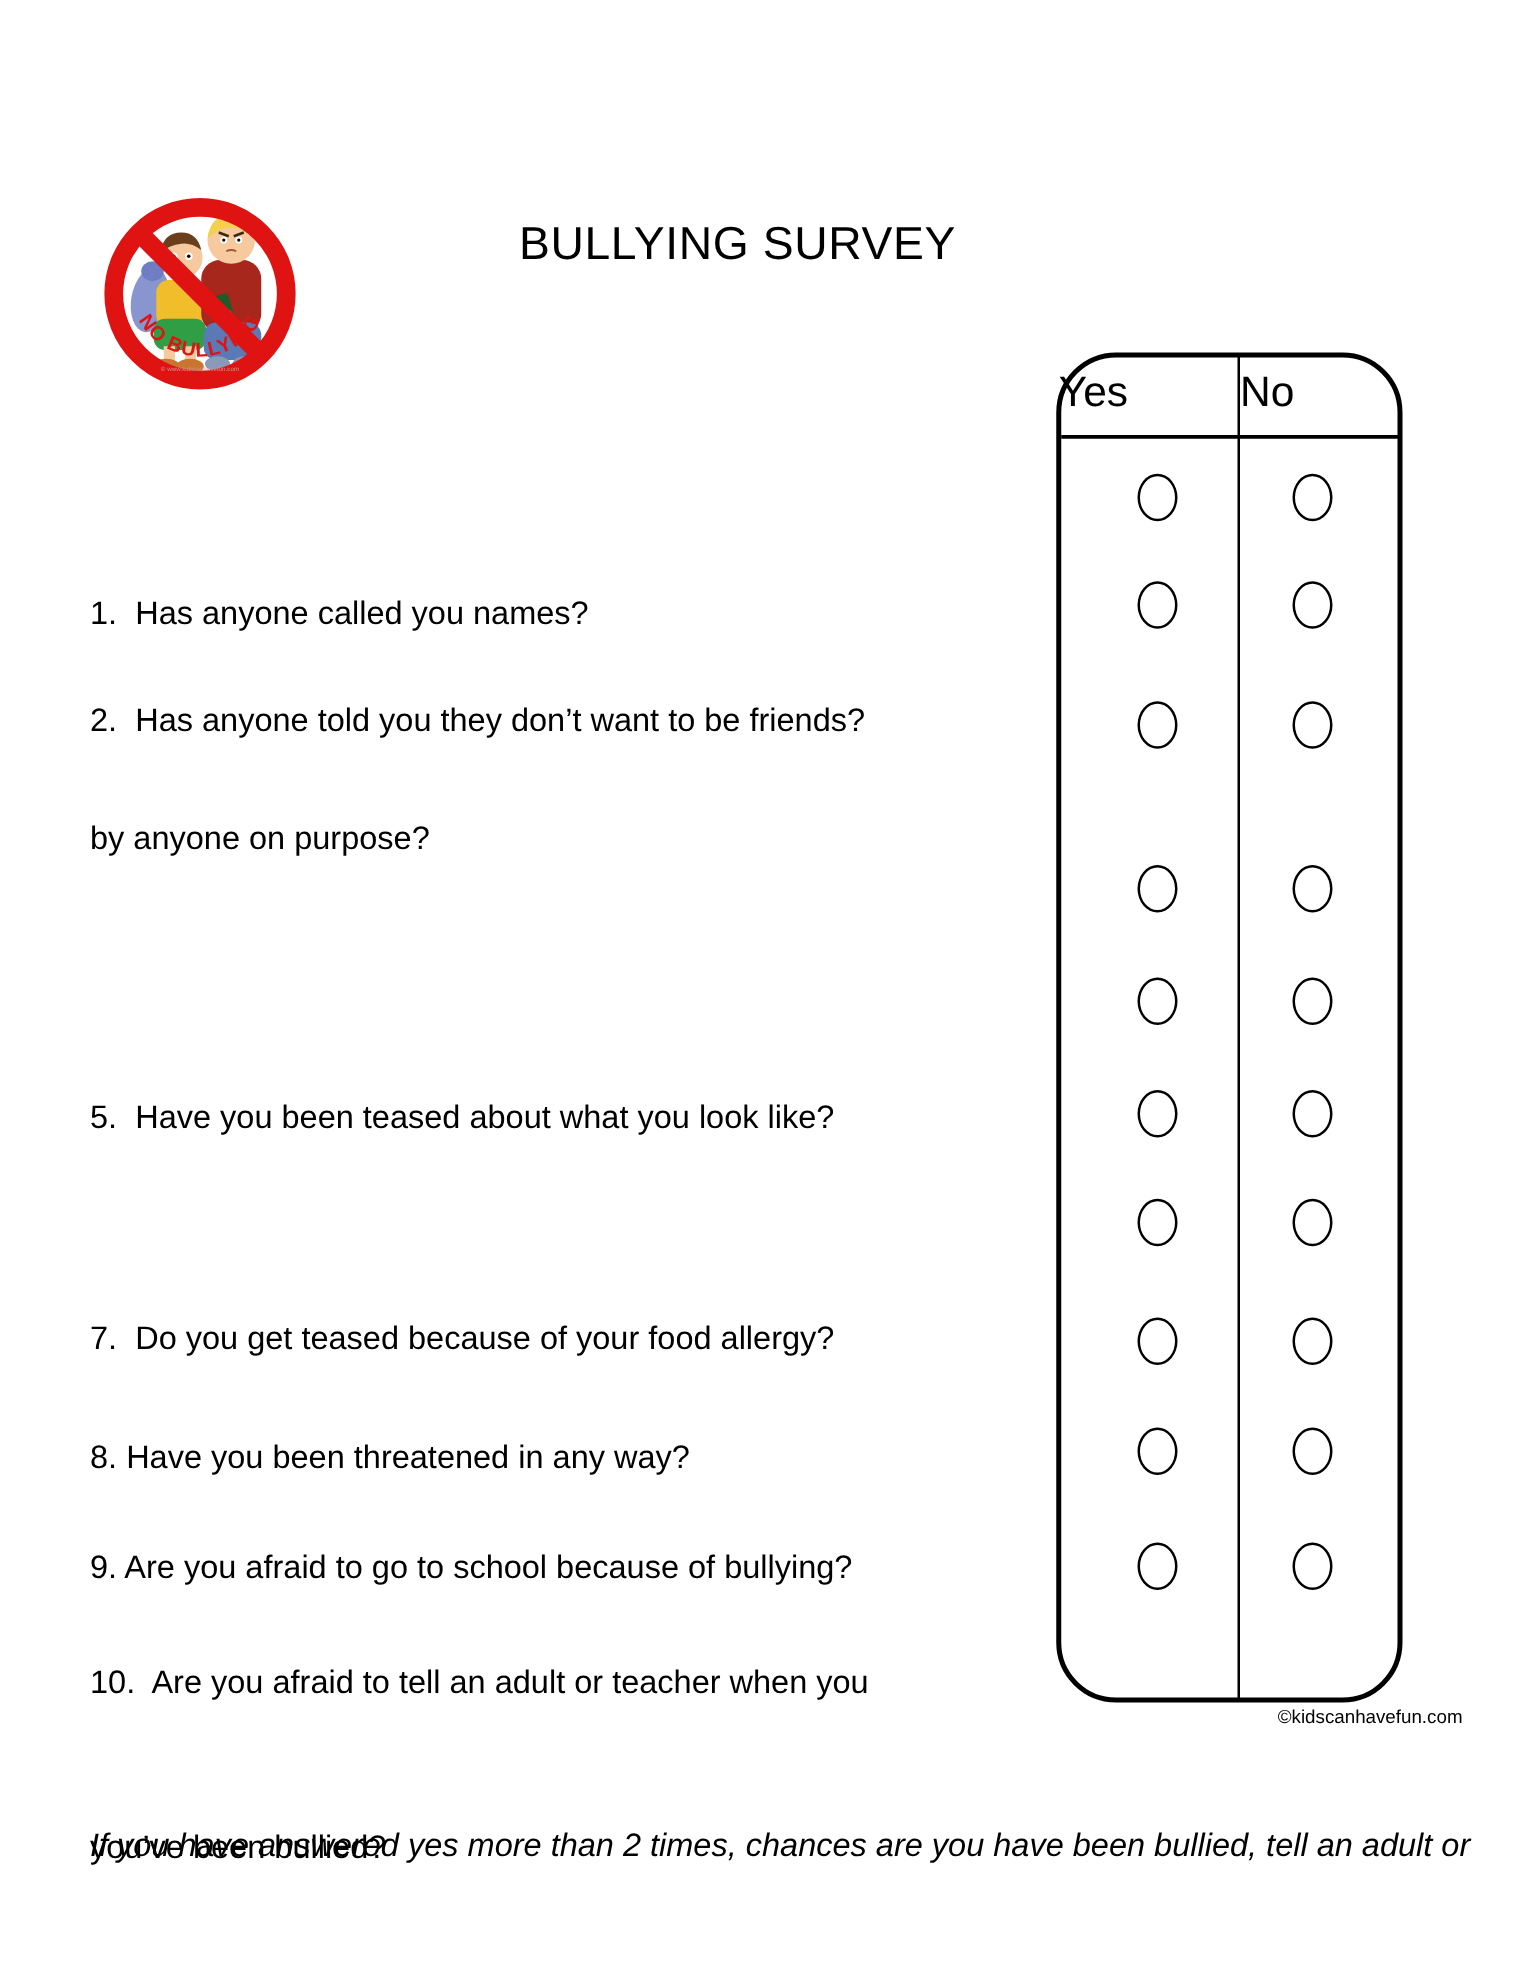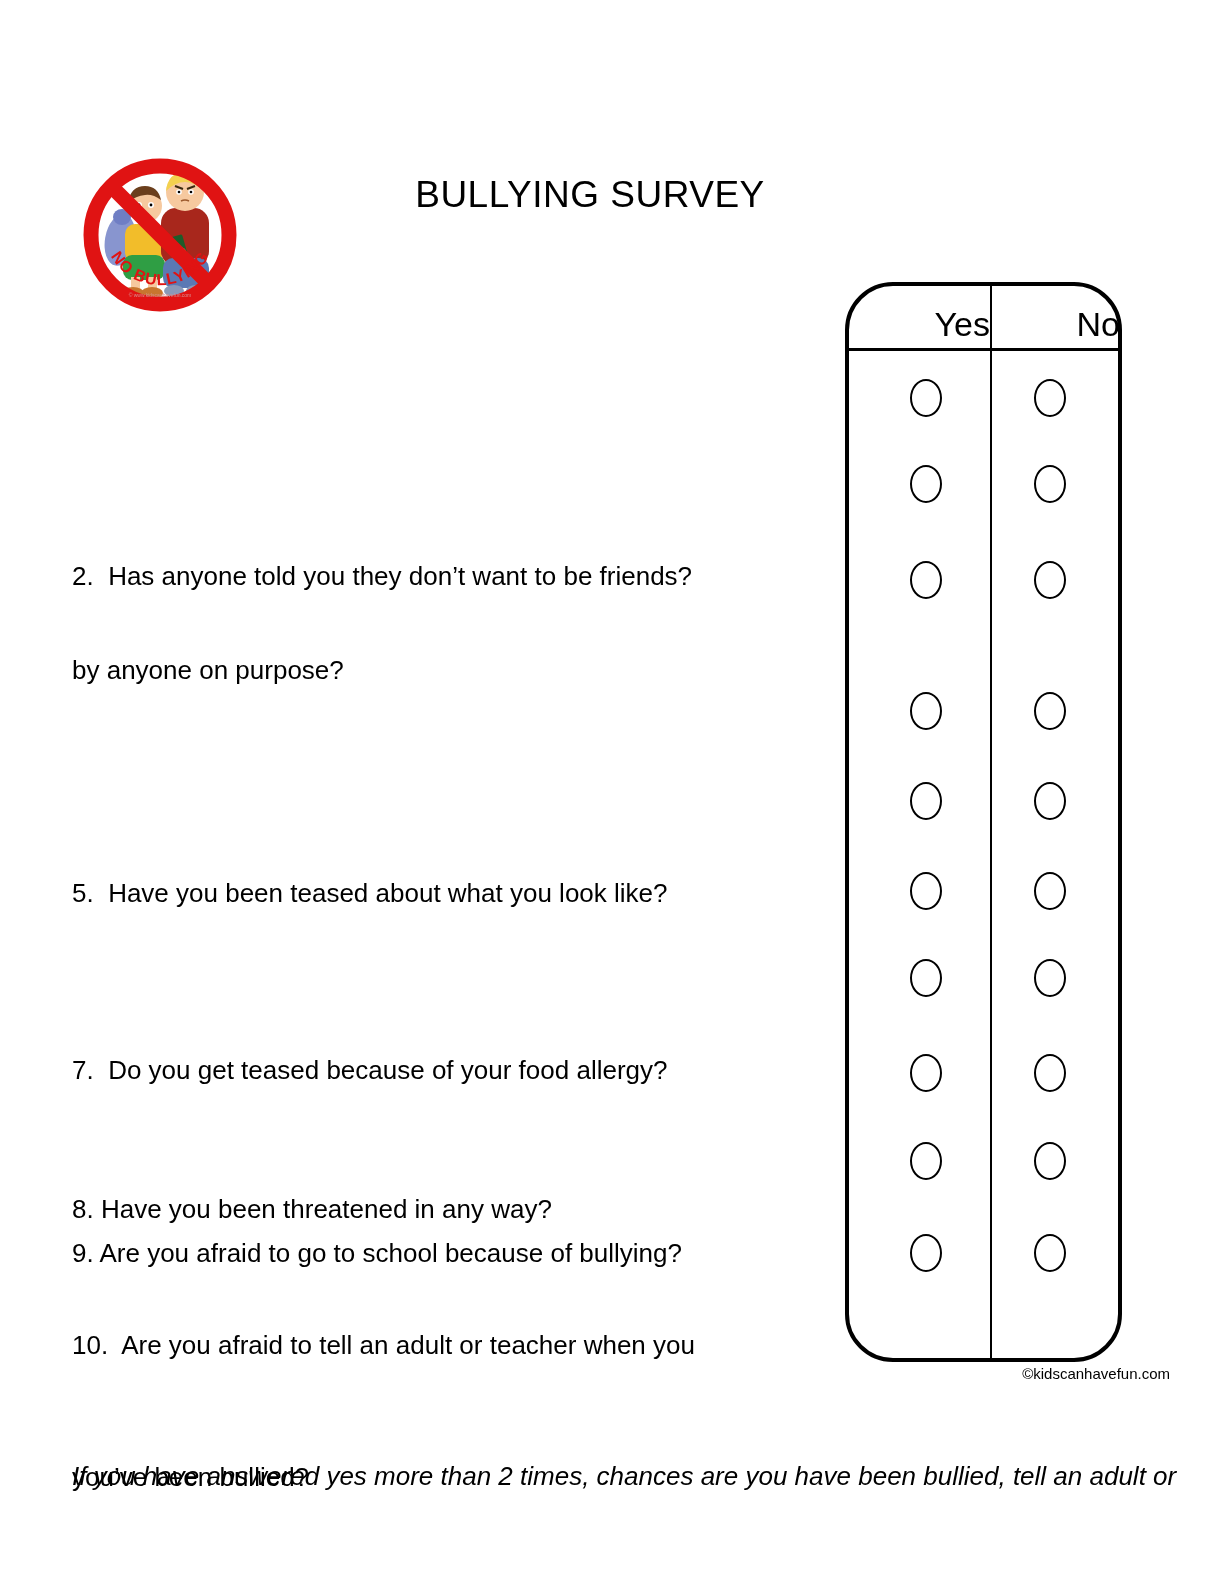--- a/index.html
+++ b/index.html
@@ -14,22 +14,22 @@
   }
   .logo { position:absolute; left:75px; top:150px; width:170px; height:170px; }
   .answer-box {
     position:absolute; left:845px; top:282px; width:277px; height:1080px;
     border:4px solid #000; border-radius:48px; box-sizing:border-box;
     background:transparent;
   }
   .box-vline { position:absolute; left:990px; top:284px; width:2px; height:1076px; background:#000; }
   .box-hline { position:absolute; left:849px; top:348px; width:271px; height:3px; background:#000; }
   .col-header {
-    position:absolute; top:302px; font-size:34px; line-height:44px;
-    text-align:right; font-weight:400;
+    position:absolute; top:292px; font-size:34px; line-height:44px;
+    text-align:left; font-weight:400;
   }
   .col-header.yes { left:847px; width:143px; }
   .col-header.no  { left:992px; width:128px; }
   .q {
     position:absolute; left:72px; width:770px;
     font-size:26px; line-height:44px; white-space:pre-wrap;
   }
   .opt {
     position:absolute; width:32px; height:38px; box-sizing:border-box;
     border:2px solid #000; border-radius:50%; background:#fff; cursor:pointer;
@@ -95,33 +95,36 @@
   </svg>
 
   <div class="title">BULLYING SURVEY</div>
 
   <div class="answer-box"></div>
   <div class="box-vline"></div>
   <div class="box-hline"></div>
   <div class="col-header yes">Yes</div>
   <div class="col-header no">No</div>
 
+  <div class="q" style="top:380px">
+    <div>1.  Has anyone called you names?</div>
+  </div>
   <div class="q" style="top:466px">
     <div>2.  Has anyone told you they don’t want to be friends?</div>
   </div>
   <div class="q" style="top:560px">
     <div>by anyone on purpose?</div>
   </div>
   <div class="q" style="top:783px">
     <div>5.  Have you been teased about what you look like?</div>
   </div>
   <div class="q" style="top:960px">
     <div>7.  Do you get teased because of your food allergy?</div>
   </div>
-  <div class="q" style="top:1099px">
+  <div class="q" style="top:1055px">
     <div>8. Have you been threatened in any way?</div>
   </div>
   <div class="q" style="top:1143px">
     <div>9. Are you afraid to go to school because of bullying?</div>
   </div>
   <div class="q" style="top:1235px">
     <div>10.  Are you afraid to tell an adult or teacher when you</div>
     <div>you’ve been bullied?</div>
   </div>
 

